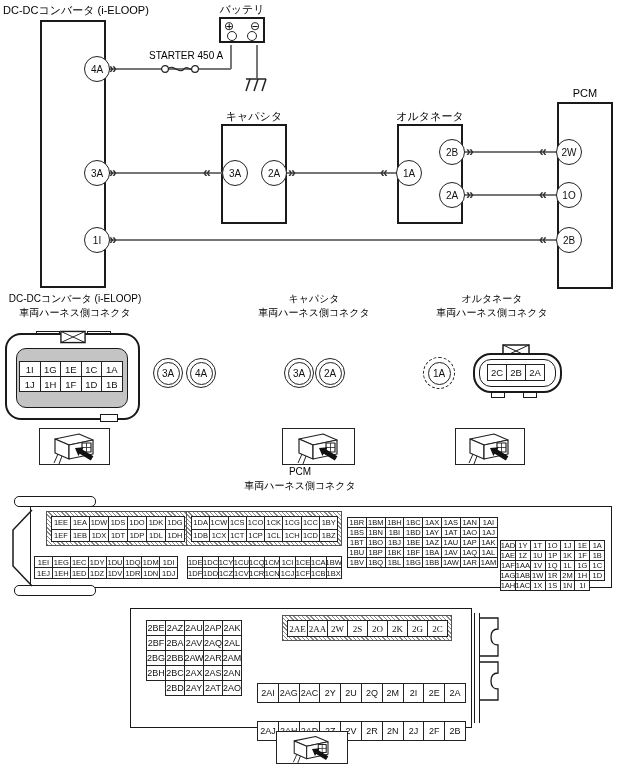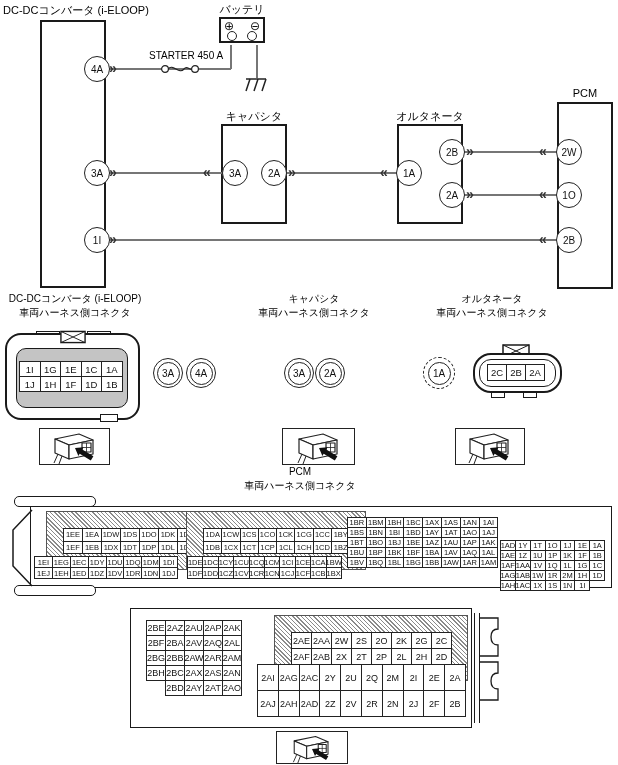--- a/index.html
+++ b/index.html
@@ -22,33 +22,33 @@
   .dcin{width:23px;height:23px;border:1.3px solid #222;border-radius:50%;
         display:flex;align-items:center;justify-content:center;font-size:10px;box-sizing:border-box;background:#fff;}
   .plugouter{position:absolute;border:2px solid #1a1a1a;background:#fff;box-sizing:border-box;}
   .pluginner{position:absolute;border:1.5px solid #1a1a1a;background:#c4c4c4;box-sizing:border-box;}
   .tab{position:absolute;border:1.5px solid #1a1a1a;background:#fff;box-sizing:border-box;}
   .grid{position:absolute;}
   .grow{display:flex;}
   .gcell{box-sizing:border-box;border:1px solid #222;background:#fff;display:flex;
          align-items:center;justify-content:center;margin:0 -1px -1px 0;color:#111;}
   .gcell.blank{visibility:hidden;}
-  .hatch{position:absolute;padding:16px;border:1px solid #555;
+  .hatch{position:absolute;padding:4px;border:1px solid #555;
          background:repeating-linear-gradient(45deg,#8a8a8a 0 1px,#ffffff 1px 3px);}
   .g-dcdc .gcell{width:21.5px;height:16px;font-size:9.5px;}
   .g-alt  .gcell{width:20px;height:17px;font-size:9.5px;}
   .g-a .gcell{width:20px;height:13.5px;font-size:7.5px;}
   .g-b .gcell{width:19.3px;height:13.5px;font-size:7.5px;}
   .g-c .gcell{width:19.8px;height:11px;font-size:7.5px;}
   .g-d .gcell{width:15.9px;height:11px;font-size:7.5px;}
   .g-e .gcell{width:18.9px;height:12px;font-size:7.5px;}
   .g-f .gcell{width:16.4px;height:12px;font-size:7.5px;}
   .g-g .gcell{width:20px;height:16px;font-size:9px;}
   .g-h .gcell{width:21px;height:17px;font-size:9px;}
-  .g-i .gcell{width:21.8px;height:27px;font-size:9px;}
+  .g-i .gcell{width:21.8px;height:20px;font-size:9px;margin-top:19px;}
   .iconbox{position:absolute;border:1.5px solid #222;background:#fff;display:flex;
            align-items:center;justify-content:center;box-sizing:border-box;}
   .rtab{position:absolute;}
   svg{display:block;}
 </style>
 </head>
 <body>
 
 <div id="canvas">
 
@@ -482,41 +482,31 @@
         <div class="gcell">2AN</div>
       </div>
       <div class="grow">
         <div class="gcell blank"></div>
         <div class="gcell">2BD</div>
         <div class="gcell">2AY</div>
         <div class="gcell">2AT</div>
         <div class="gcell">2AO</div>
       </div>
     </div>
-  <div class="hatch" style="left:274px;top:615px;">
+  <div class="hatch" style="left:282px;top:615px;font-family:Liberation Serif, serif;">
     <div class="grid g-h" style="position:static;">
         <div class="grow">
           <div class="gcell">2AE</div>
           <div class="gcell">2AA</div>
           <div class="gcell">2W</div>
           <div class="gcell">2S</div>
           <div class="gcell">2O</div>
           <div class="gcell">2K</div>
           <div class="gcell">2G</div>
           <div class="gcell">2C</div>
-        </div>
-        <div class="grow">
-          <div class="gcell">2AF</div>
-          <div class="gcell">2AB</div>
-          <div class="gcell">2X</div>
-          <div class="gcell">2T</div>
-          <div class="gcell">2P</div>
-          <div class="gcell">2L</div>
-          <div class="gcell">2H</div>
-          <div class="gcell">2D</div>
         </div>
       </div>
   </div>
   <div class="grid g-i" style="left:257px;top:664px;">
       <div class="grow">
         <div class="gcell">2AI</div>
         <div class="gcell">2AG</div>
         <div class="gcell">2AC</div>
         <div class="gcell">2Y</div>
         <div class="gcell">2U</div>

